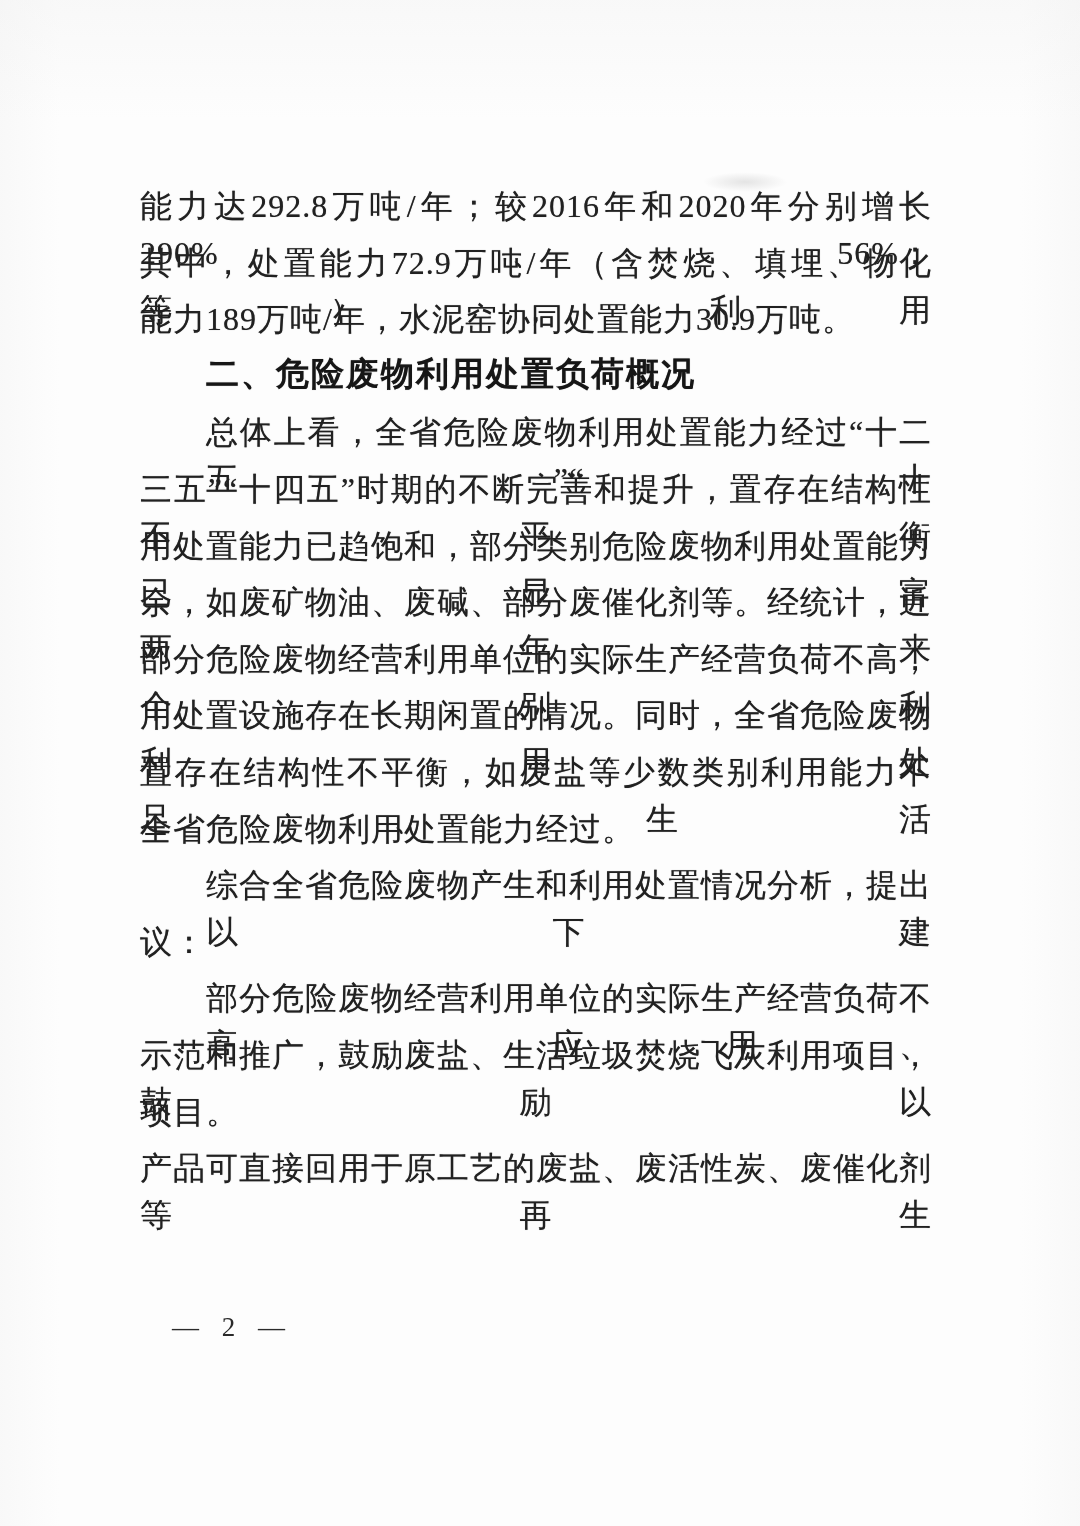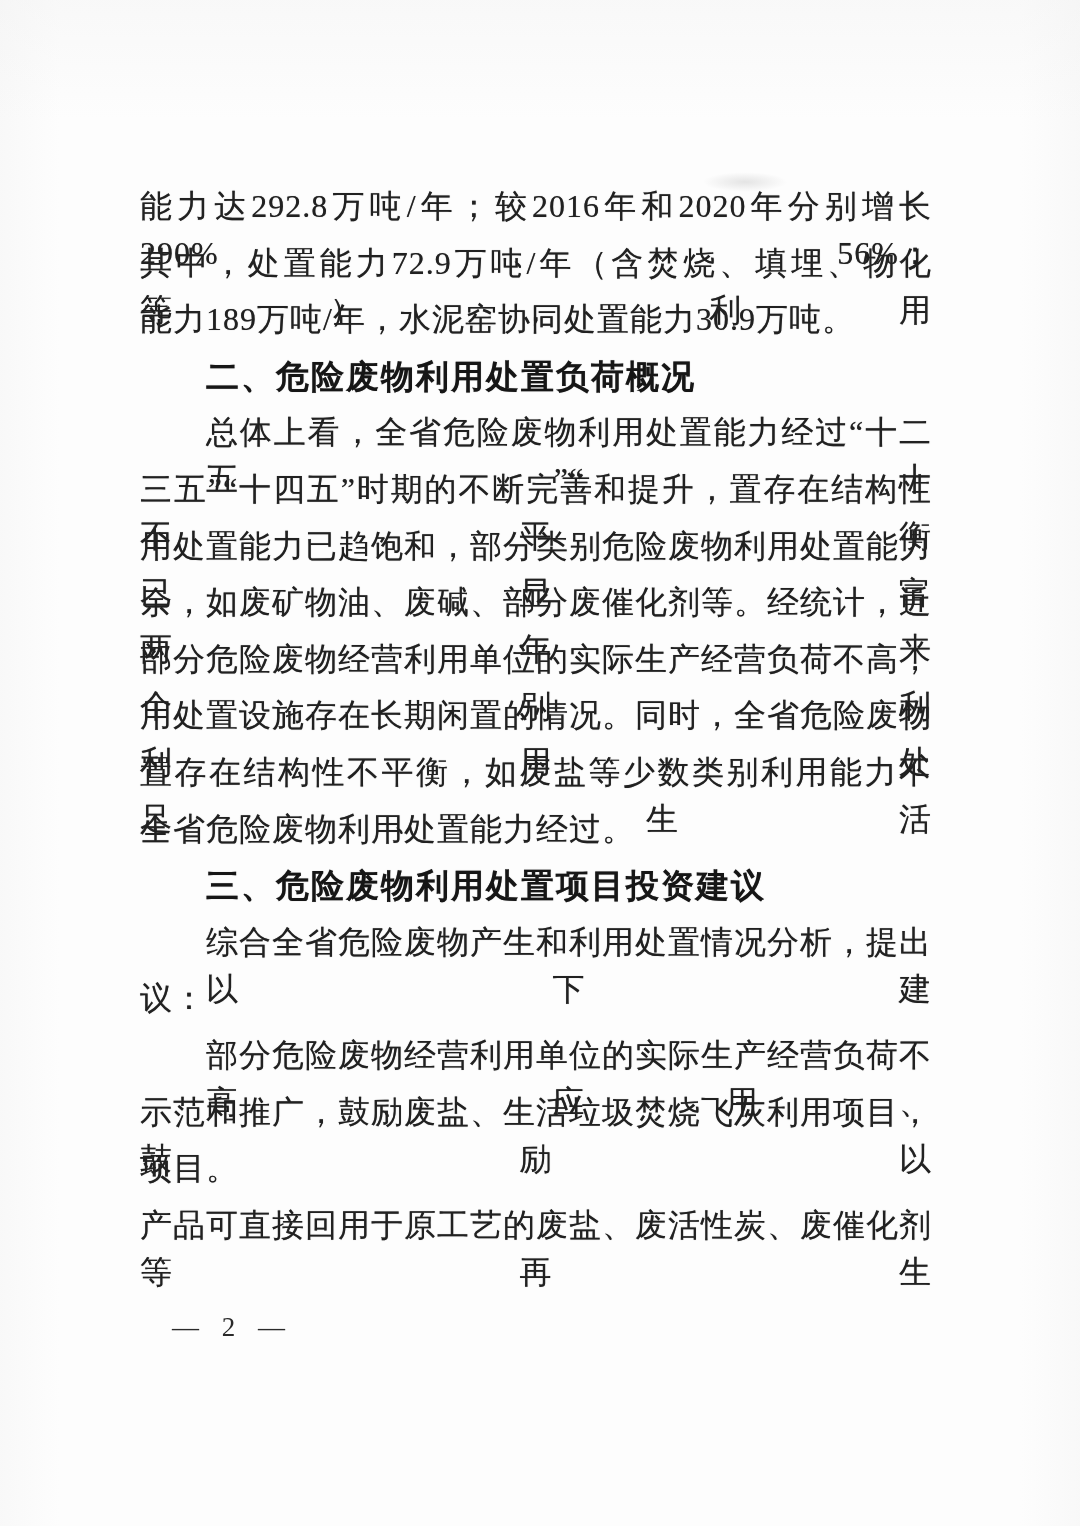--- a/index.html
+++ b/index.html
@@ -44,21 +44,21 @@
   }
   .line.justify {
     white-space: normal;
     text-align: justify;
     text-align-last: justify;
   }
   .line.indent {
     padding-left: 66px;
   }
   .line.heading {
-    font-family: Liberation Sans, sans-serif;
+    font-family: Liberation Mono, monospace;
     font-weight: 700;
     font-size: 33px;
     letter-spacing: 2px;
     color: #161616;
   }
   .footer {
     position: absolute;
     left: 172px;
     top: 1312px;
     font-size: 27px;
@@ -77,21 +77,20 @@
       <div class="line">能力189万吨/年，水泥窑协同处置能力30.9万吨。</div>
       <div class="line heading indent">二、危险废物利用处置负荷概况</div>
       <div class="line justify indent">总体上看，全省危险废物利用处置能力经过“十二五”“十</div>
       <div class="line justify">三五”“十四五”时期的不断完善和提升，置存在结构性不平衡</div>
       <div class="line justify">用处置能力已趋饱和，部分类别危险废物利用处置能力已显富</div>
       <div class="line justify">余，如废矿物油、废碱、部分废催化剂等。经统计，近两年来</div>
       <div class="line justify">部分危险废物经营利用单位的实际生产经营负荷不高，个别利</div>
       <div class="line justify">用处置设施存在长期闲置的情况。同时，全省危险废物利用处</div>
       <div class="line justify">置存在结构性不平衡，如废盐等少数类别利用能力不足、生活</div>
       <div class="line">全省危险废物利用处置能力经过。</div>
-      <div class="line heading indent">三、危险废物利用处置项目投资建议</div>
       <div class="line justify indent">综合全省危险废物产生和利用处置情况分析，提出以下建</div>
       <div class="line">议：</div>
       <div class="line justify indent">部分危险废物经营利用单位的实际生产经营负荷不高、应用、</div>
       <div class="line justify">示范和推广，鼓励废盐、生活垃圾焚烧飞灰利用项目，鼓励以</div>
       <div class="line">项目。</div>
       <div class="line justify">产品可直接回用于原工艺的废盐、废活性炭、废催化剂等再生</div>
     </div>
   <div class="footer">— 2 —</div>
 </div>
 

